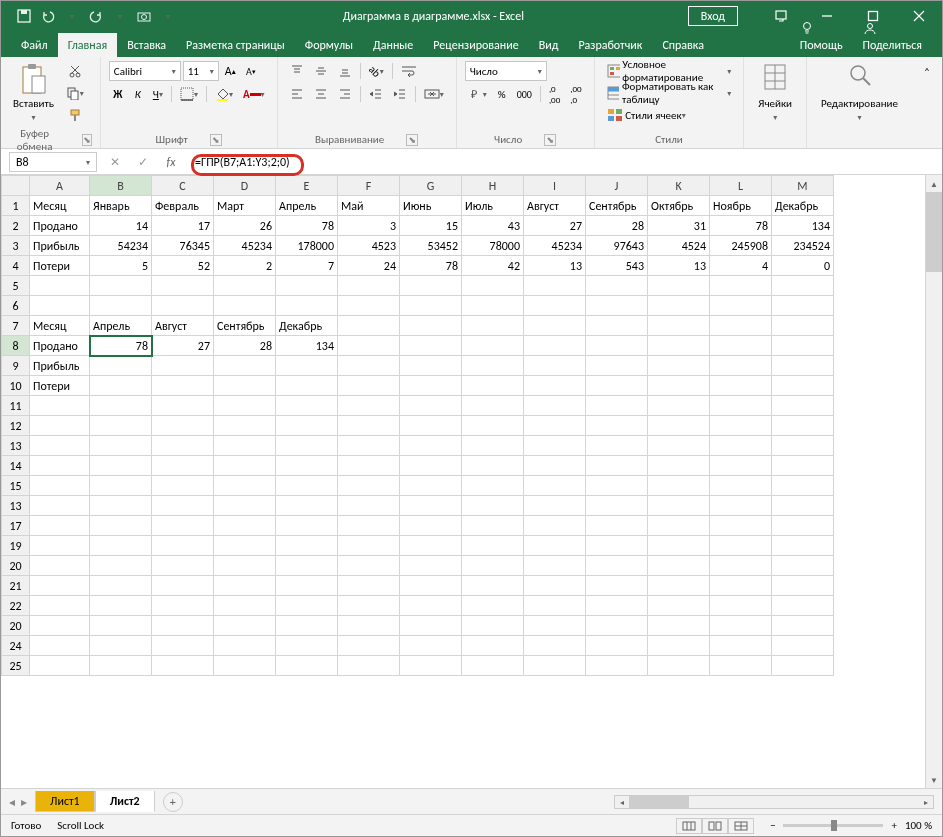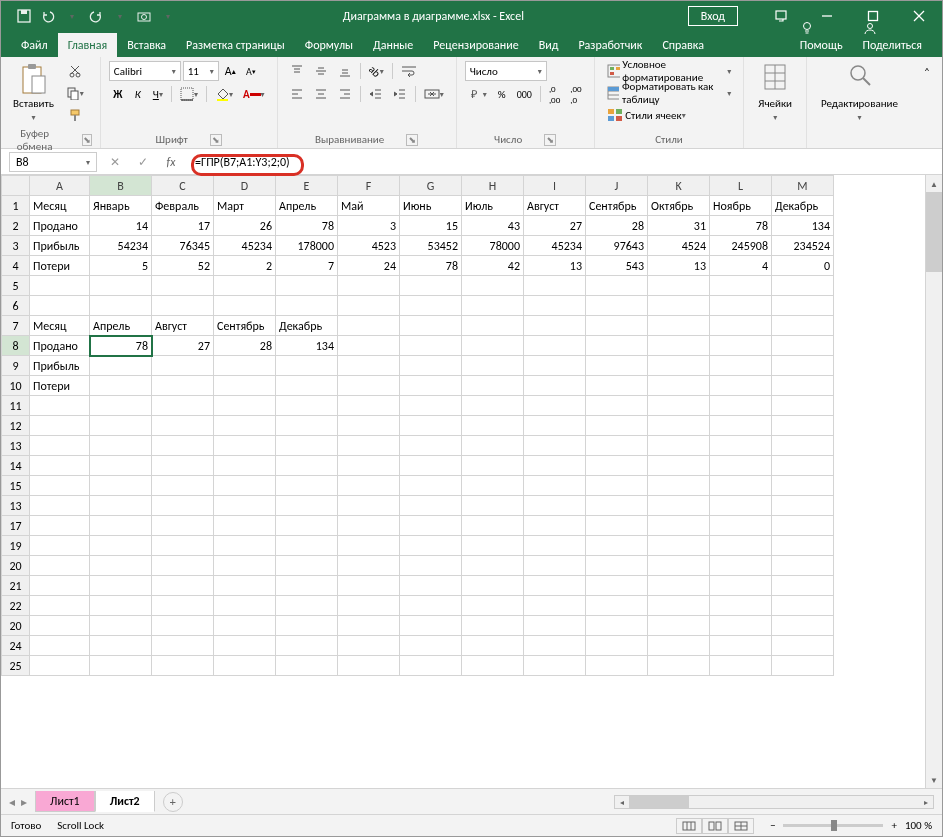--- a/index.html
+++ b/index.html
@@ -55,21 +55,21 @@
 .grid th.corner { background:#f0f0f0; width:28px; }
 .grid td { text-align:right; }
 .grid td.txt { text-align:left; }
 .rowhdr { background:#f0f0f0 !important; text-align:center !important; width:28px; }
 .selcell { outline:2px solid #217346; outline-offset:-1px; }
 .selhdr { background:#d3e5d3 !important; }
 
 
 .sheettabs { height:26px; border-top:1px solid #d4d4d4; display:flex; align-items:center; font-size:12px; background:#f3f3f3; }
 .sheettabs .nav { padding:0 8px; color:#888; display:flex; gap:6px; }
-.sheettabs .stab { padding:3px 14px; background:#f9a8d4; border:1px solid #ccc; border-top:none; margin-top:-1px; }
+.sheettabs .stab { padding:3px 14px; background:#eab308; border:1px solid #ccc; border-top:none; margin-top:-1px; }
 .sheettabs .stab.active { background:#fff; border-bottom:1px solid #fff; font-weight:bold; }
 .sheettabs .addsheet { width:20px; height:20px; border:1px solid #ccc; border-radius:50%; display:flex; align-items:center; justify-content:center; margin-left:8px; color:#666; }
 .sheettabs .hscroll { flex:1; display:flex; justify-content:flex-end; padding-right:8px; }
 .hscrollbar { width:320px; height:14px; background:#f0f0f0; border:1px solid #ccc; position:relative; }
 .hscrollbar .thumb { position:absolute; left:14px; width:60px; top:0; bottom:0; background:#cdcdcd; }
 .hscrollbar .arr { position:absolute; width:14px; top:0; bottom:0; display:flex; align-items:center; justify-content:center; font-size:8px; color:#666; }
 
 
 .statusbar { height:22px; background:#f3f3f3; border-top:1px solid #d4d4d4; display:flex; align-items:center; font-size:11px; padding:0 10px; gap:16px; }
 .statusbar .spacer { flex:1; }

